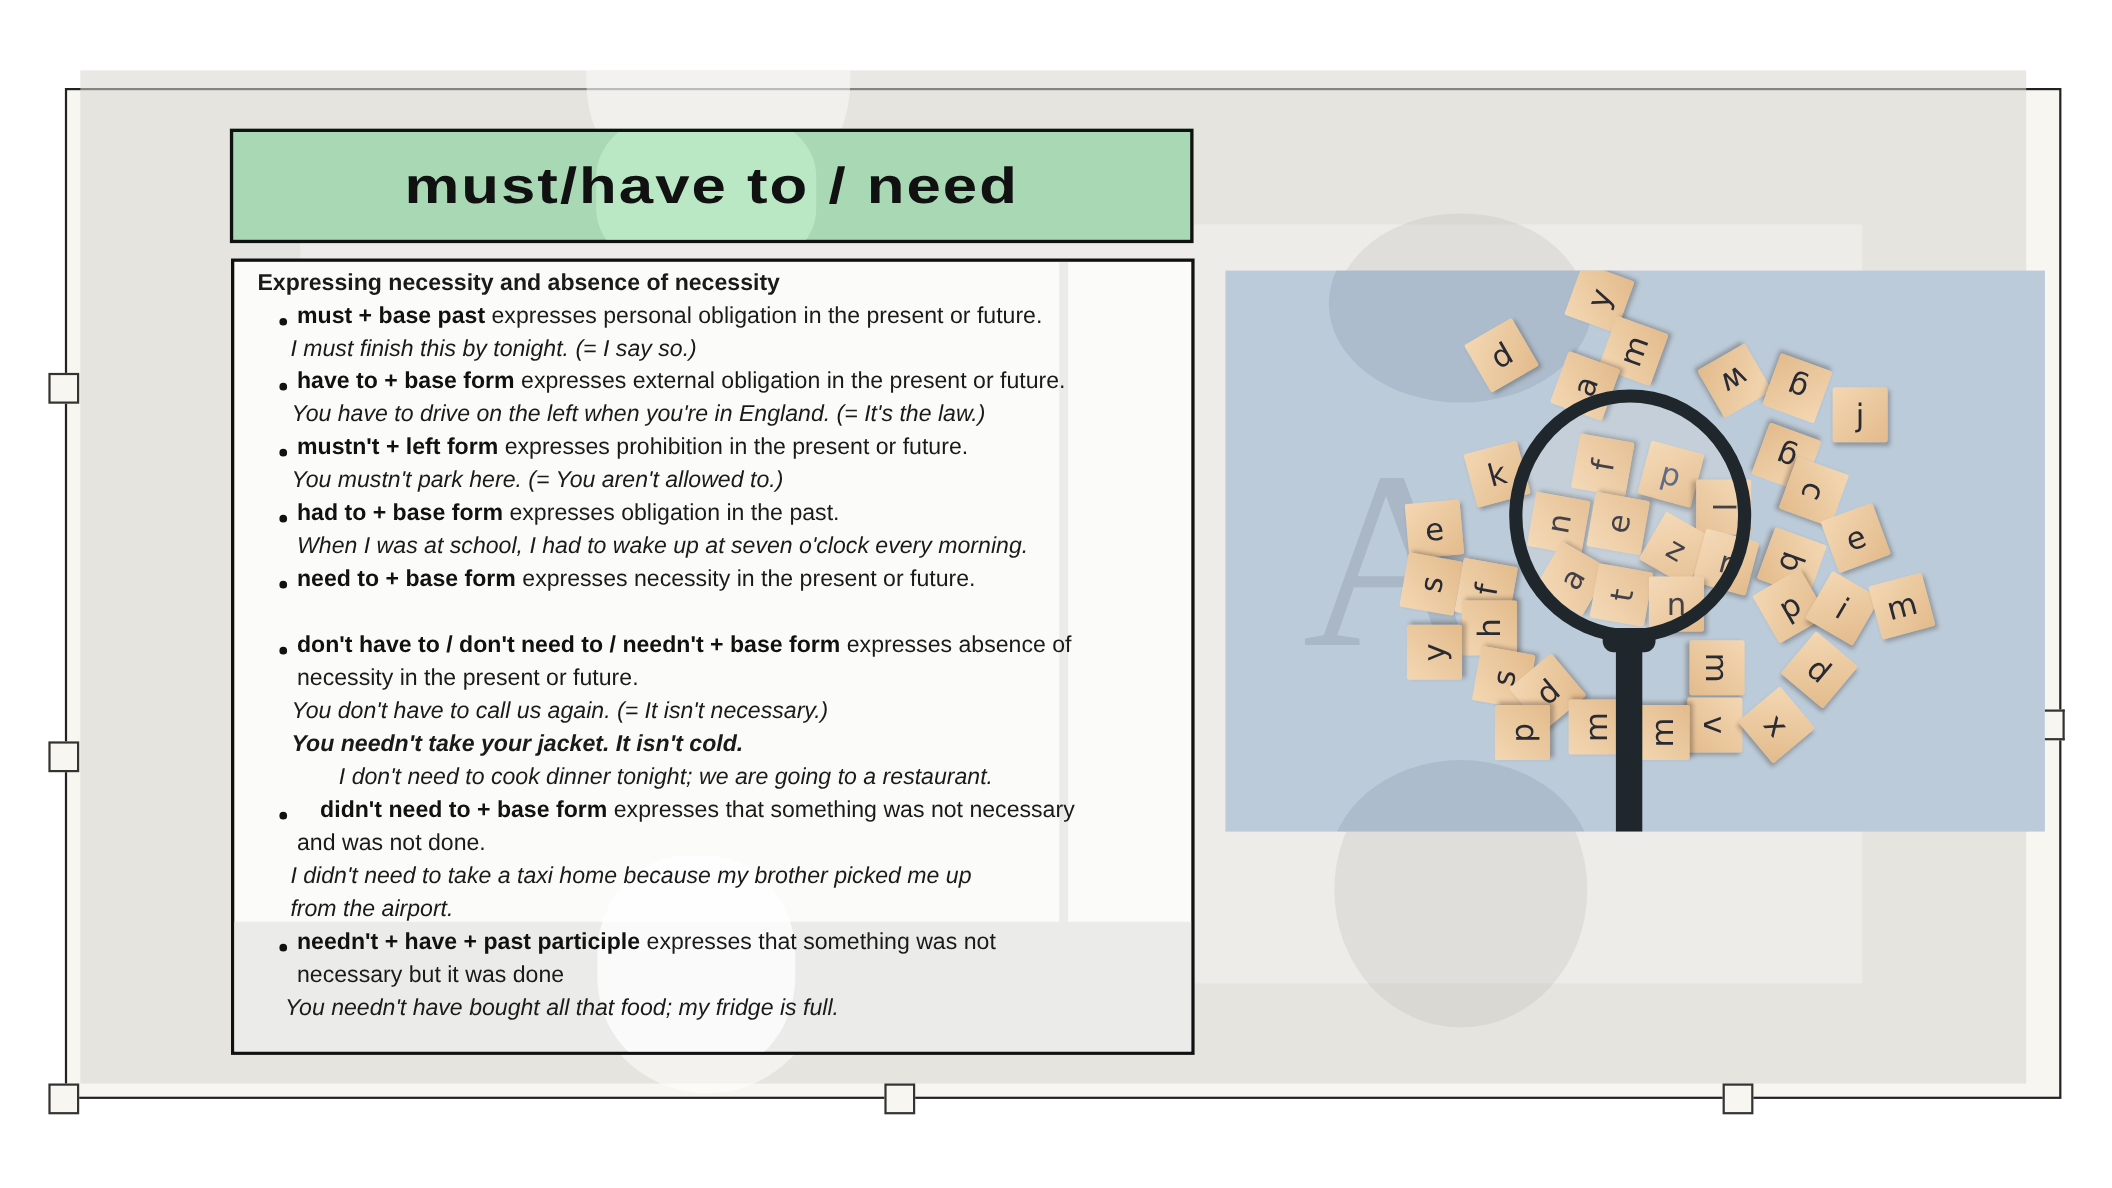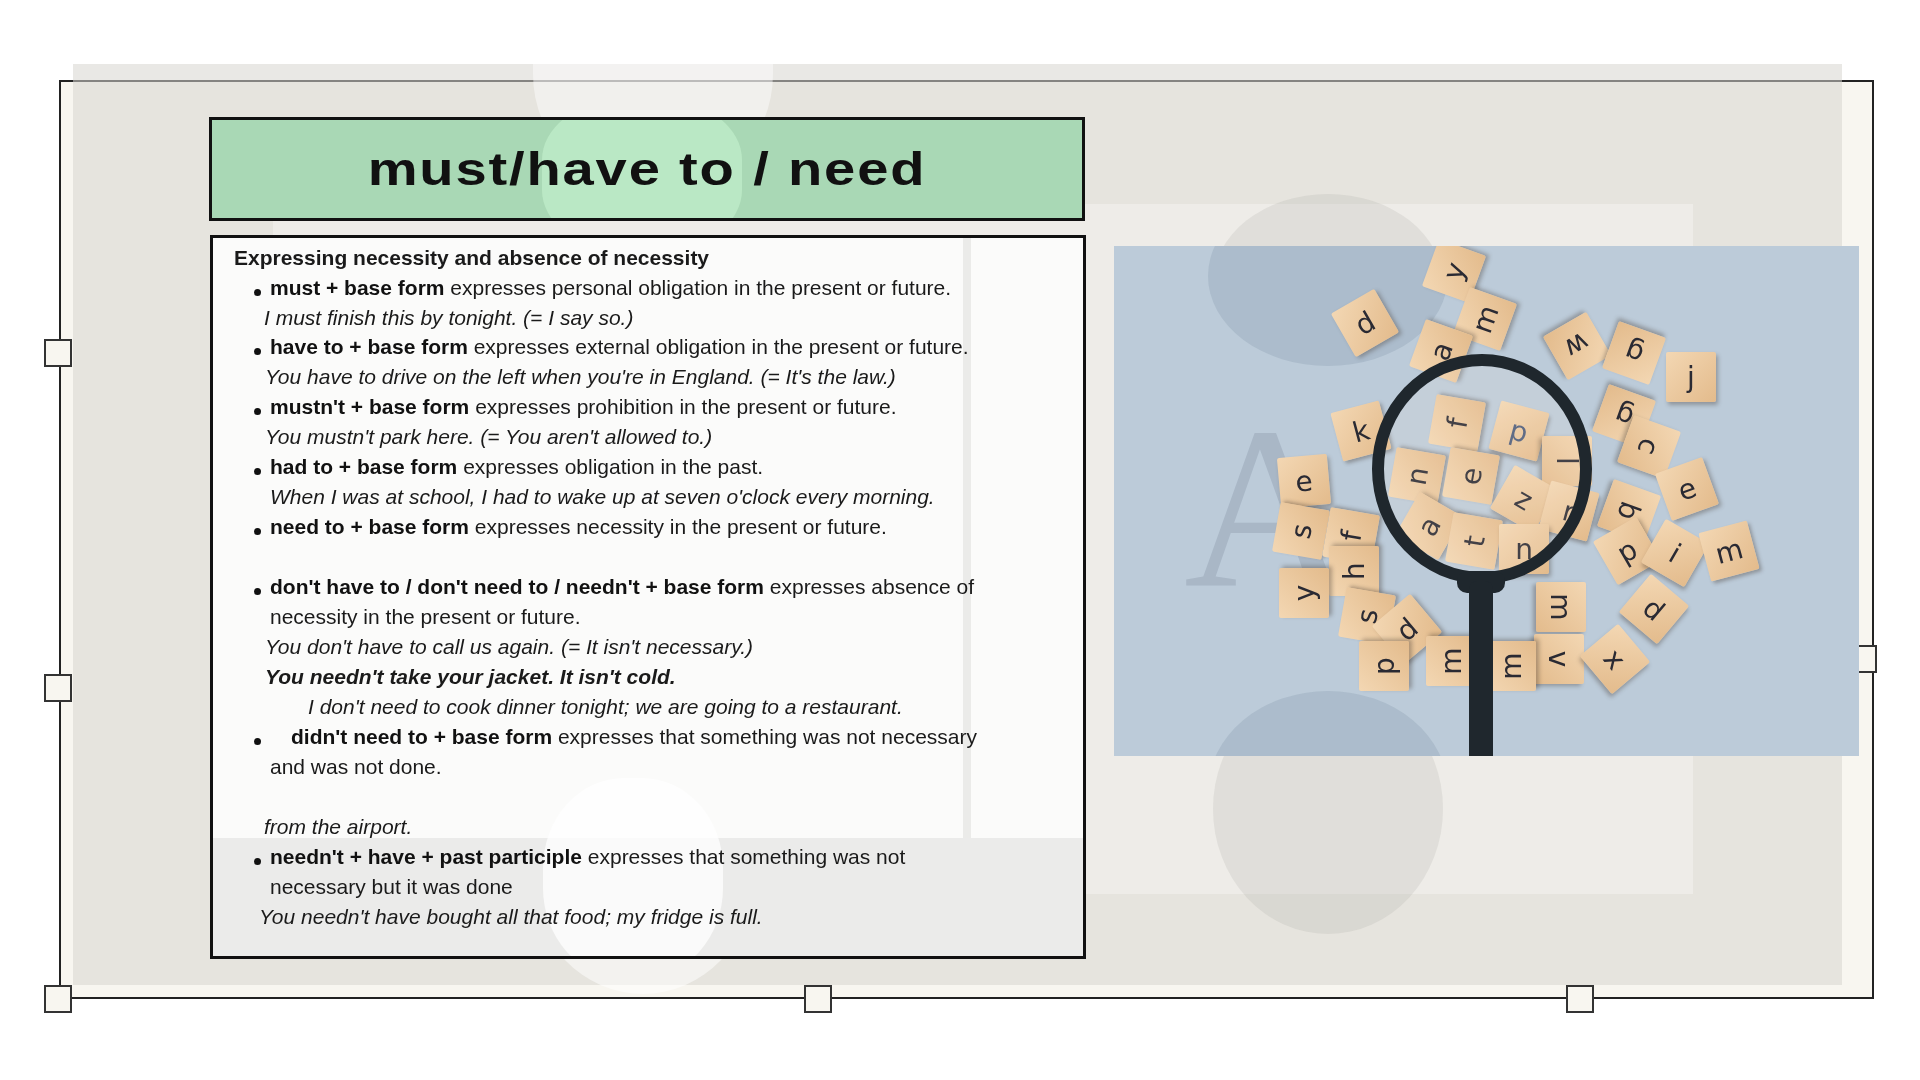--- a/index.html
+++ b/index.html
@@ -59,48 +59,49 @@
 </div>
 
 <div id="content-box" class="abs">
   <div class="lower"></div>
   <div class="glow2"></div>
   <div class="wm-line" style="left:750px;top:0;width:8px;height:600px;"></div>
 
   <div class="txt heading" style="left:21px;top:5px;">Expressing necessity and absence of necessity</div>
 
   <div class="bullet" style="left:41px;top:51px;"></div>
-  <div class="txt" style="left:57px;top:35px;"><b>must + base form</b><span> expresses personal obligation in the present or future.</span></div>
+  <div class="txt" style="left:57px;top:35px;"><b>must + base past</b><span> expresses personal obligation in the present or future.</span></div>
   <div class="txt ex" style="left:51px;top:65px;">I must finish this by tonight. (= I say so.)</div>
 
   <div class="bullet" style="left:41px;top:110px;"></div>
   <div class="txt" style="left:57px;top:94px;"><b>have to + base form</b><span> expresses external obligation in the present or future.</span></div>
   <div class="txt ex" style="left:52px;top:124px;">You have to drive on the left when you're in England. (= It's the law.)</div>
 
   <div class="bullet" style="left:41px;top:170px;"></div>
-  <div class="txt" style="left:57px;top:154px;"><b>mustn't + base form</b><span> expresses prohibition in the present or future.</span></div>
+  <div class="txt" style="left:57px;top:154px;"><b>mustn't + left form</b><span> expresses prohibition in the present or future.</span></div>
   <div class="txt ex" style="left:52px;top:184px;">You mustn't park here. (= You aren't allowed to.)</div>
 
   <div class="bullet" style="left:41px;top:230px;"></div>
   <div class="txt" style="left:57px;top:214px;"><b>had to + base form</b><span> expresses obligation in the past.</span></div>
   <div class="txt ex" style="left:57px;top:244px;">When I was at school, I had to wake up at seven o'clock every morning.</div>
 
   <div class="bullet" style="left:41px;top:290px;"></div>
   <div class="txt" style="left:57px;top:274px;"><b>need to + base form</b><span> expresses necessity in the present or future.</span></div>
 
   <div class="bullet" style="left:41px;top:350px;"></div>
   <div class="txt" style="left:57px;top:334px;"><b>don't have to / don't need to / needn't + base form</b><span> expresses absence of</span></div>
   <div class="txt" style="left:57px;top:364px;">necessity in the present or future.</div>
   <div class="txt ex" style="left:52px;top:394px;">You don't have to call us again. (= It isn't necessary.)</div>
   <div class="txt ex" style="left:52px;top:424px;font-weight:bold;">You needn't take your jacket. It isn't cold.</div>
   <div class="txt ex" style="left:51px;top:454px;margin-left:44px;">I don't need to cook dinner tonight; we are going to a restaurant.</div>
 
   <div class="bullet" style="left:41px;top:500px;"></div>
   <div class="txt" style="left:57px;top:484px;margin-left:21px;"><b>didn't need to + base form</b><span> expresses that something was not necessary</span></div>
   <div class="txt" style="left:57px;top:514px;">and was not done.</div>
+  <div class="txt ex" style="left:51px;top:544px;">I didn't need to take a taxi home because my brother picked me up</div>
   <div class="txt ex" style="left:51px;top:574px;">from the airport.</div>
 
   <div class="bullet" style="left:41px;top:620px;"></div>
   <div class="txt" style="left:57px;top:604px;"><b>needn't + have + past participle</b><span> expresses that something was not</span></div>
   <div class="txt" style="left:57px;top:634px;">necessary but it was done</div>
   <div class="txt ex" style="left:46px;top:664px;">You needn't have bought all that food; my fridge is full.</div>
 </div>
 
 <div id="photo" class="abs">
   <div class="shade" style="left:94px;top:-60px;width:240px;height:180px;"></div>

